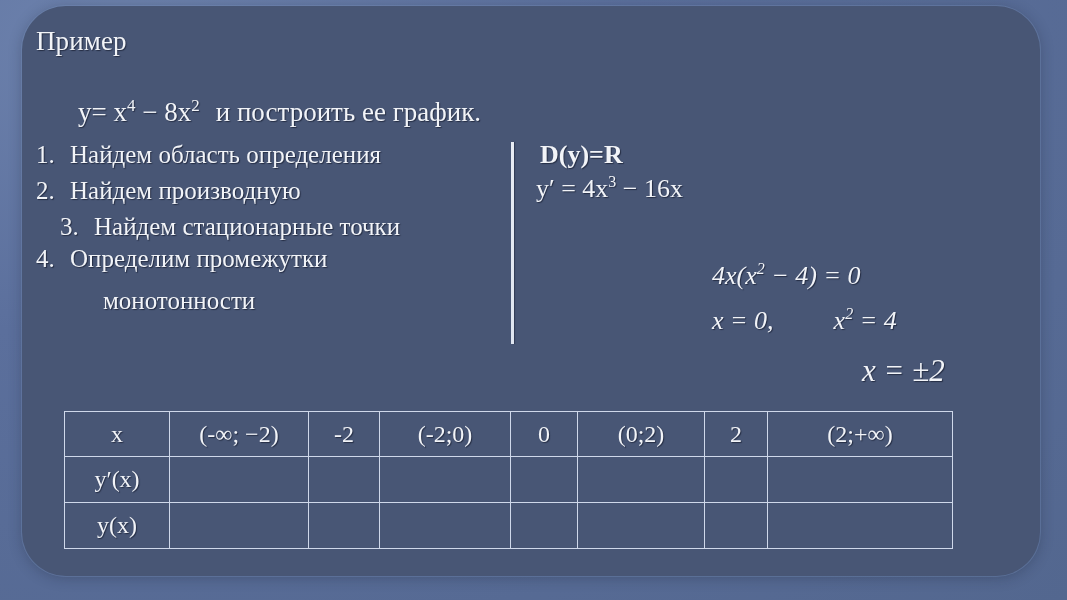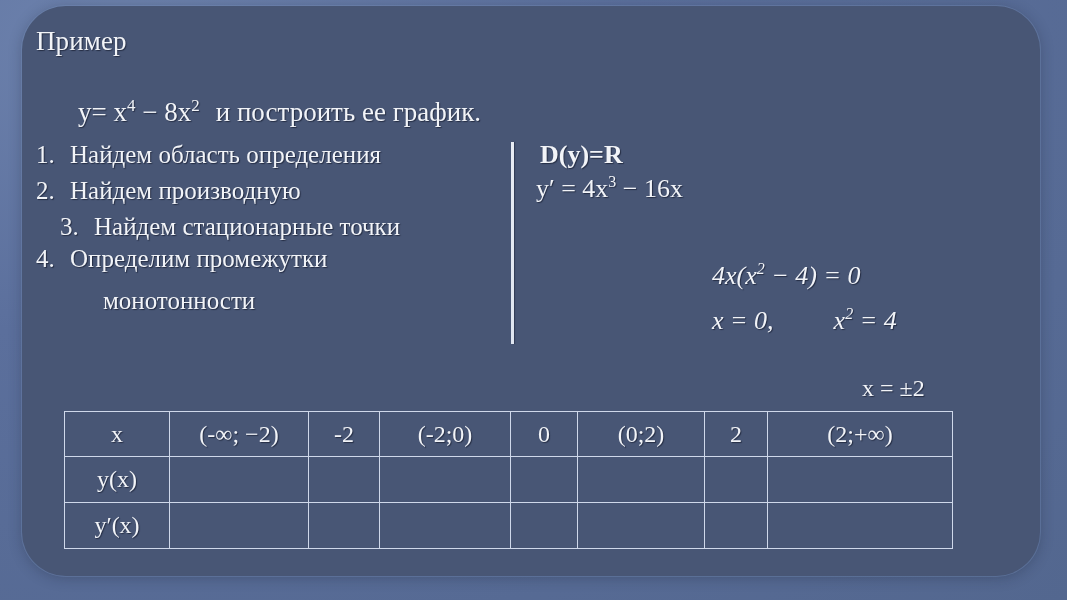--- a/index.html
+++ b/index.html
@@ -52,21 +52,21 @@
   }
   .mi{margin-top:36px;}
   .sup{font-size:16px;vertical-align:super;line-height:0;}
   #m1{left:540px;top:142px;font-size:26px;font-weight:bold;}
   #m2{left:536px;top:176px;font-size:26px;}
   #m3{left:536px;top:212px;font-size:26px;font-style:italic;}
   #m3 .op{font-style:normal;}
   #m4{left:712px;top:263px;font-size:26px;font-style:italic;}
   #m5{left:712px;top:308px;font-size:26px;font-style:italic;}
   #m5 .sp{display:inline-block;width:60px;}
-  #m6{left:862px;top:376px;font-size:24px;}
+  #m6{left:862px;top:355px;font-size:31px;font-style:italic;}
   
   #tbl{
     position:absolute;left:64px;top:411px;
     border-collapse:collapse;
     table-layout:fixed;
   }
   #tbl td{
     border:1px solid #cfd8ea;
     color:#f2f4f8;
     text-shadow:1px 1px 1px rgba(25,32,52,.75);
@@ -140,31 +140,31 @@
           <td class="c0">x</td>
           <td class="c1">(-∞; −2)</td>
           <td class="c2">-2</td>
           <td class="c3">(-2;0)</td>
           <td class="c4">0</td>
           <td class="c5">(0;2)</td>
           <td class="c6">2</td>
           <td class="c7">(2;+∞)</td>
         </tr>
         <tr class="datarow">
-          <td class="c0">y(x)</td>
+          <td class="c0">y′(x)</td>
           <td class="c1"></td>
           <td class="c2"></td>
           <td class="c3"></td>
           <td class="c4"></td>
           <td class="c5"></td>
           <td class="c6"></td>
           <td class="c7"></td>
         </tr>
         <tr class="datarow">
-          <td class="c0">y′(x)</td>
+          <td class="c0">y(x)</td>
           <td class="c1"></td>
           <td class="c2"></td>
           <td class="c3"></td>
           <td class="c4"></td>
           <td class="c5"></td>
           <td class="c6"></td>
           <td class="c7"></td>
         </tr>
       </tbody>
     </table>

